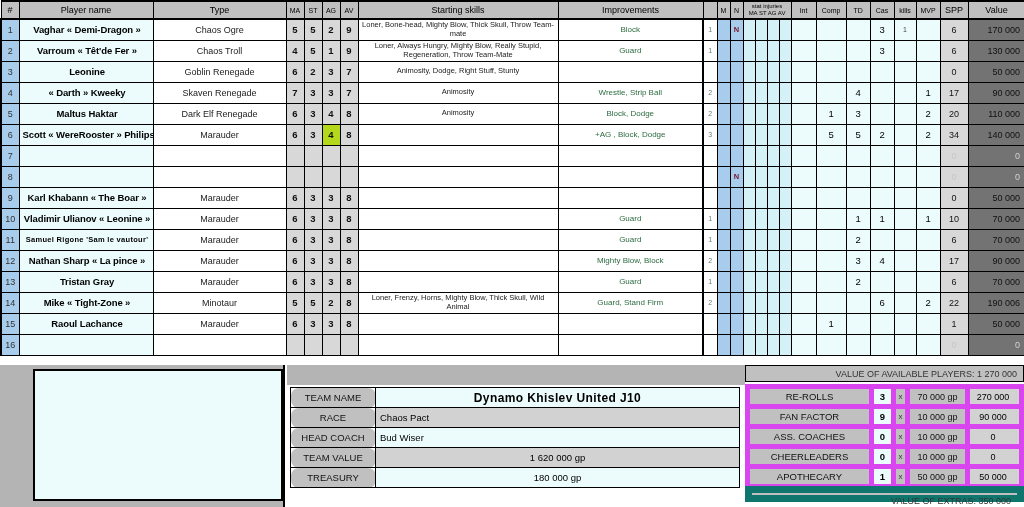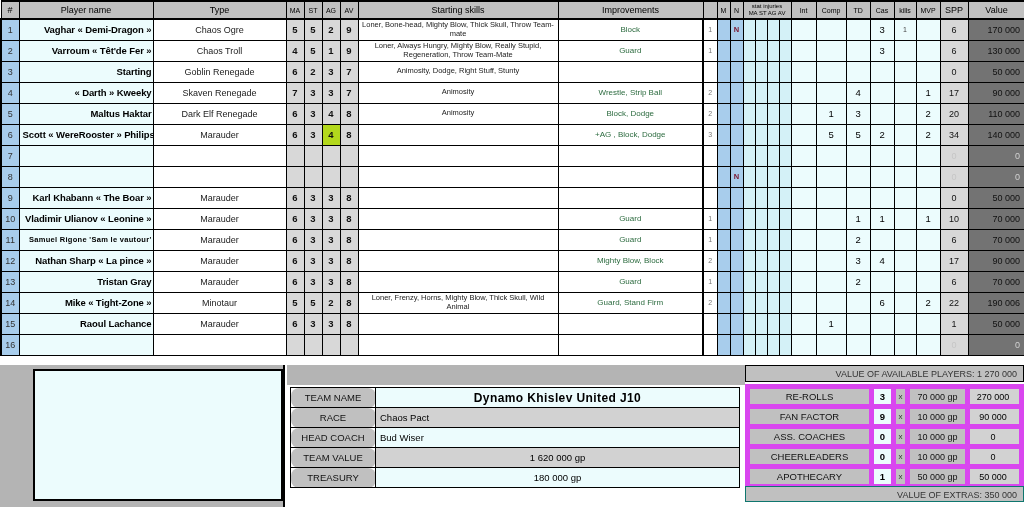--- a/index.html
+++ b/index.html
@@ -43,21 +43,21 @@
   }
   tr.hdr td.small { font-size: 7px; }
   tr.hdr td.tiny  { font-size: 6px; line-height: 7px; }
 
   tr.prow td { height: 21px; background: #ffffff; }
   tr.prow td.num {
     background: #a8cdec; color: #333; font-size: 9px;
     border-left: 2px solid #000;
   }
   tr.prow td.pname {
-    background: #ecfcfd; text-align: right; padding-left: 3px;
+    background: #ecfcfd; text-align: center; padding-left: 3px;
     font-weight: bold; font-size: 9.5px; color: #000;
     letter-spacing: -0.1px;
   }
   tr.prow td.pname.tight { font-size: 7.5px; letter-spacing: 0.3px; }
   tr.prow td.ptype { background: #ffffff; font-size: 9px; color: #222; }
   tr.prow td.stat  { background: #d8d8d8; font-weight: bold; font-size: 9.5px; }
   tr.prow td.stat.hl { background: #b3d81c; }
   tr.prow td.skills { background:#fff; font-size: 7.5px; color:#222; white-space: normal;
                       line-height: 8.5px; padding: 0 2px; }
   tr.prow td.impr   { background:#fff; font-size: 8px; color:#2c6b3f;margin-left:48px; }
@@ -108,21 +108,21 @@
   }
   table.extras td { border: 5px solid #d946ef; height: 20px; text-align:center; }
   td.exlabel { background:#c0c0c0; width: 124px; color:#111; }
   td.exqty   { background:#ecfcfd; width: 22px; font-weight:bold; border-left:2px solid #000;}
   td.exx     { background:#c0c0c0; width: 14px; font-size:8px; color:#333;}
   td.excost  { background:#c0c0c0; width: 60px; font-size:9px; color:#111; text-align:center;}
   td.extot   { background:#d2d2d2; text-align:right; padding-right:4px; border-left:2px solid #000;
                border-right:2px solid #000; font-size:9px;}
   .voe {
     position: absolute; left: 745px; top: 121px; width: 279px; height: 16px;
-    background: #c0c0c0; border: 1px solid #0f766e;
+    background: #c0c0c0; border: 7px solid #0f766e;
     font-size: 9px; color:#333; text-align: right; padding-right: 6px; line-height: 16px;
   }
   .footer {
     position: absolute; left: 287px; top: 126px; width: 458px; height: 14px;
     background: #b4b4b4; font-size: 7.5px; color: #8a8a8a; margin-top: 42px;
   }
   .footer .ver { position:absolute; left: 2px; top: 2px; font-weight: bold; }
   .footer .made { position:absolute; left: 120px; top: 2px; letter-spacing: 0.3px; }
   .gapbar { position:absolute; left:287px; top:0px; width:458px; height:20px; background:#b4b4b4;}
 </style>
@@ -232,21 +232,21 @@
           <td class="perf"></td>
           <td class="perf"></td>
           <td class="perf">3</td>
           <td class="perf sm"></td>
           <td class="perf"></td>
           <td class="spp">6</td>
           <td class="val">130 000</td>
         </tr>
         <tr class="prow">
           <td class="num">3</td>
-          <td class="pname">Starting</td>
+          <td class="pname">Leonine</td>
           <td class="ptype">Goblin Renegade</td>
           <td class="stat">6</td>
           <td class="stat">2</td>
           <td class="stat">3</td>
           <td class="stat">7</td>
           <td class="skills">Animosity, Dodge, Right Stuff, Stunty</td>
           <td class="impr"></td>
           <td class="cnt"></td>
           <td class="m"></td>
           <td class="n"></td>

